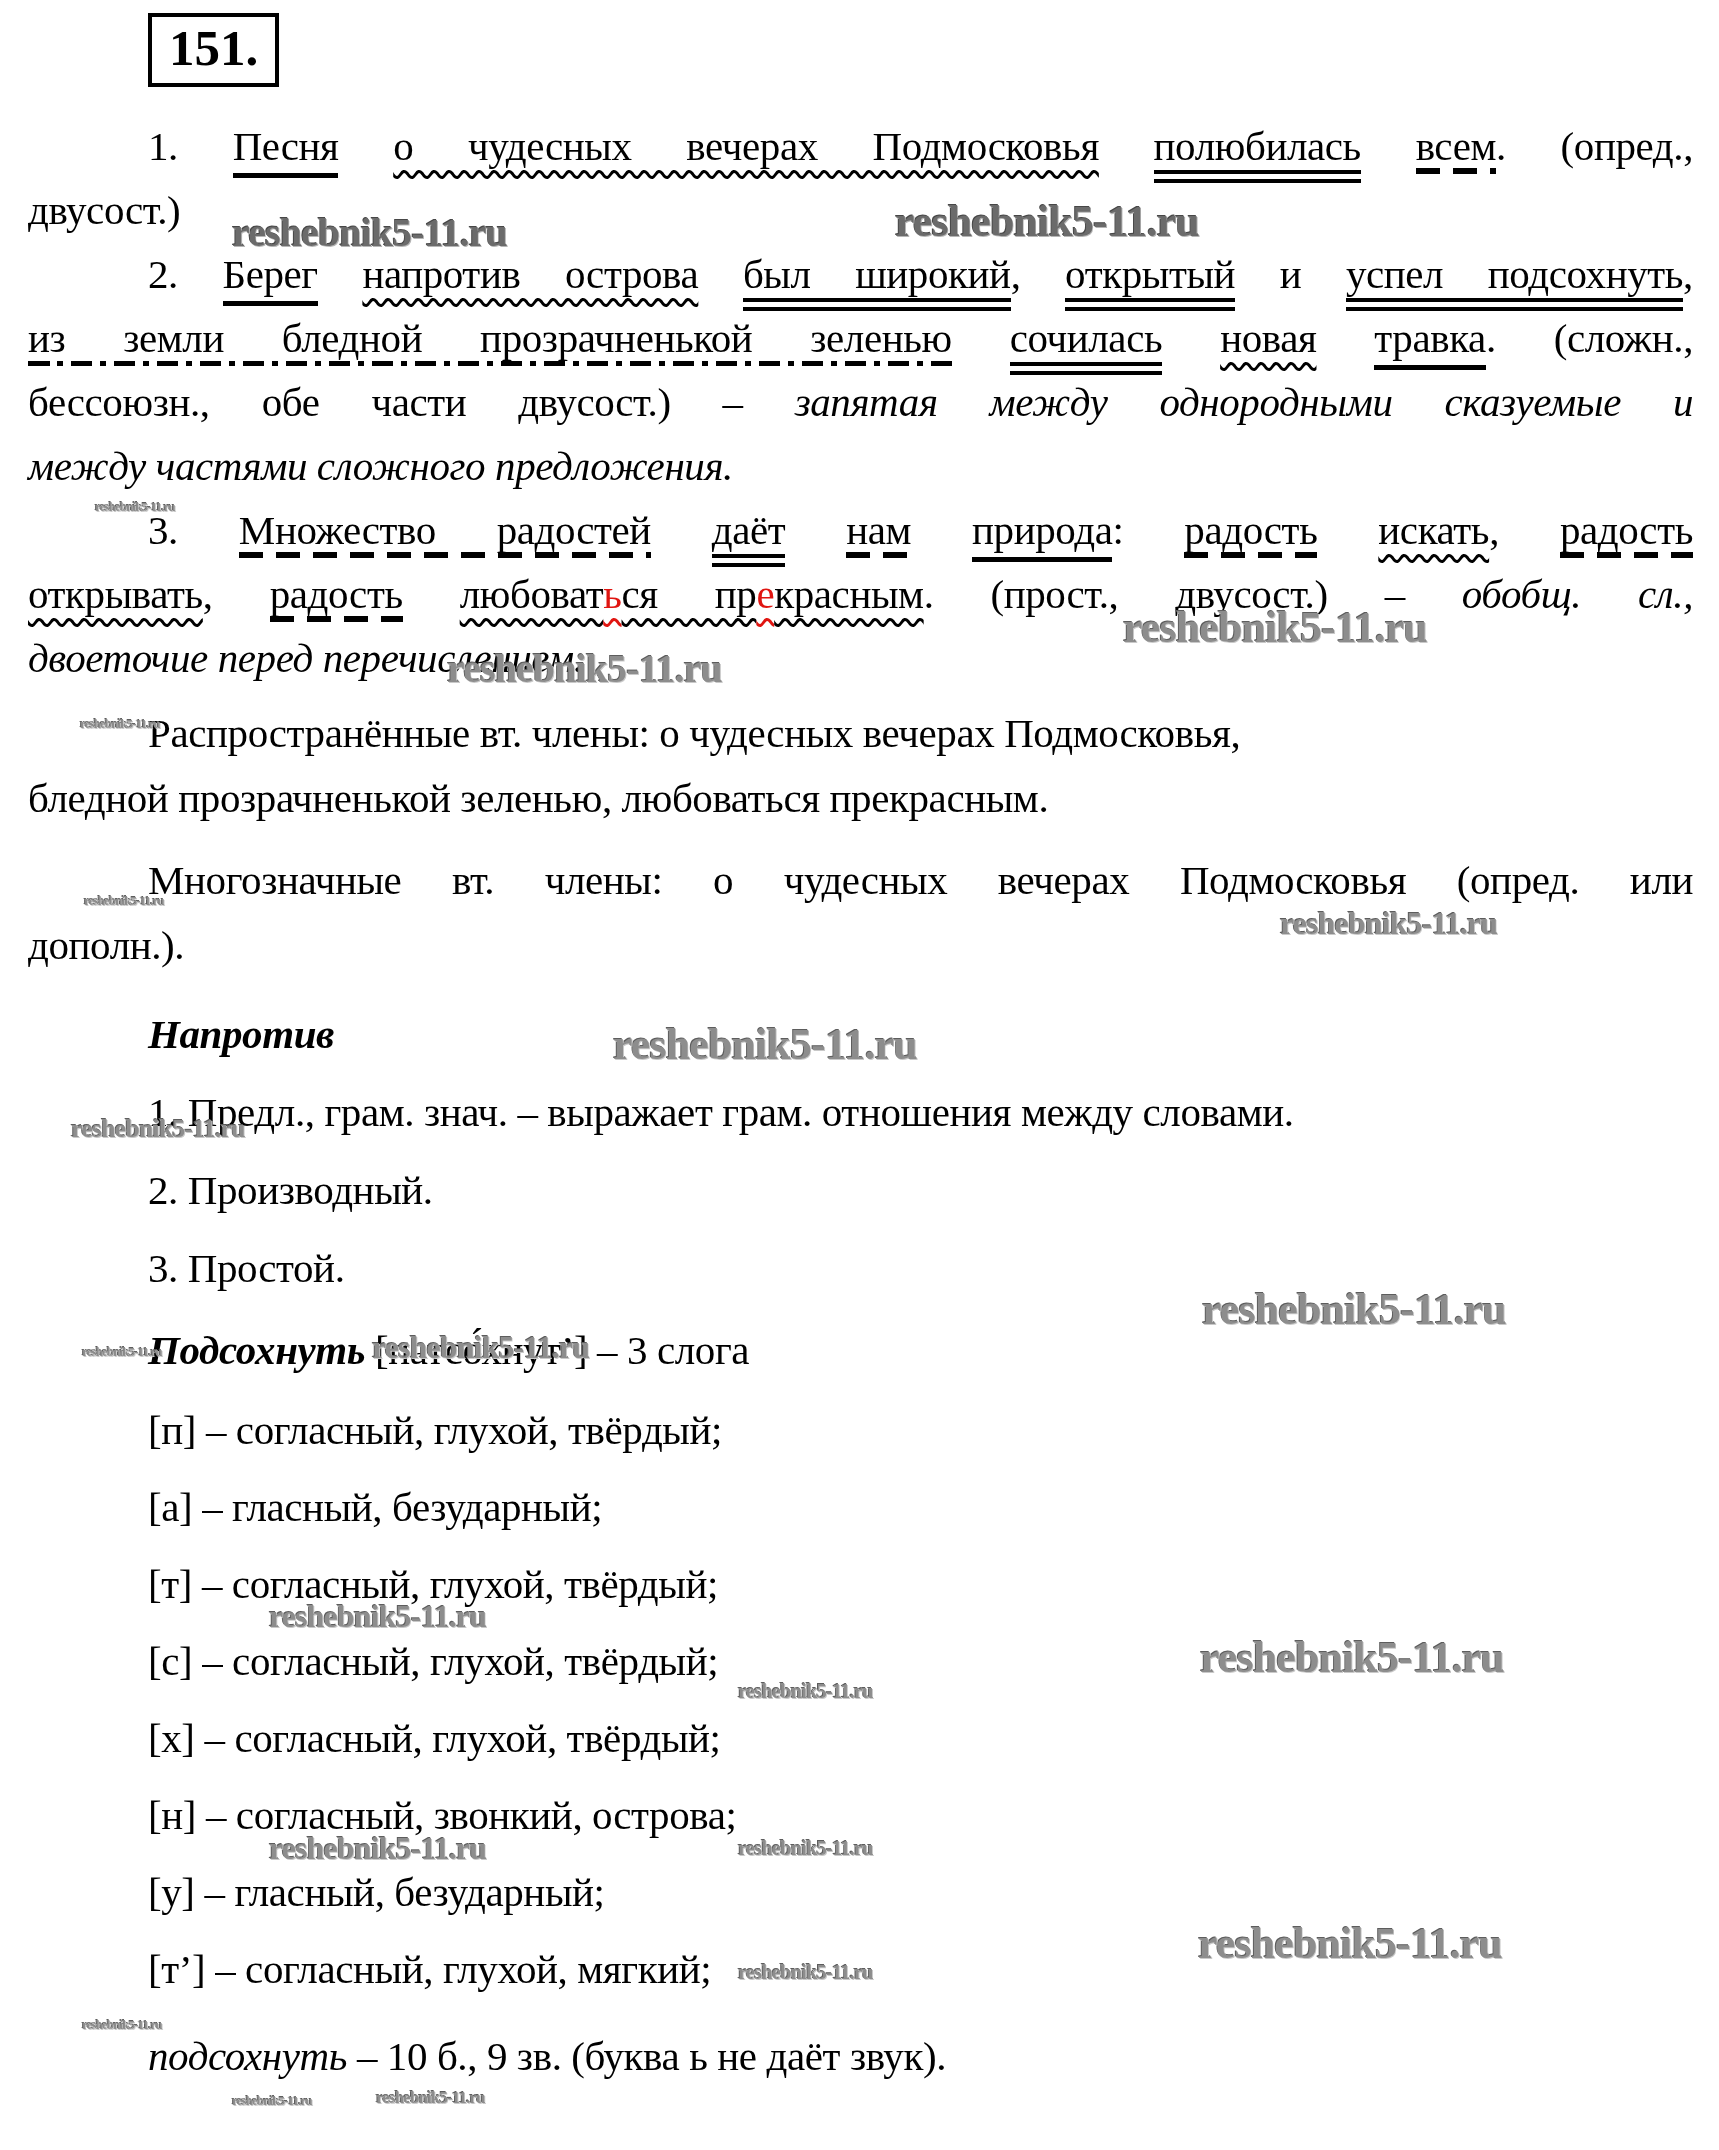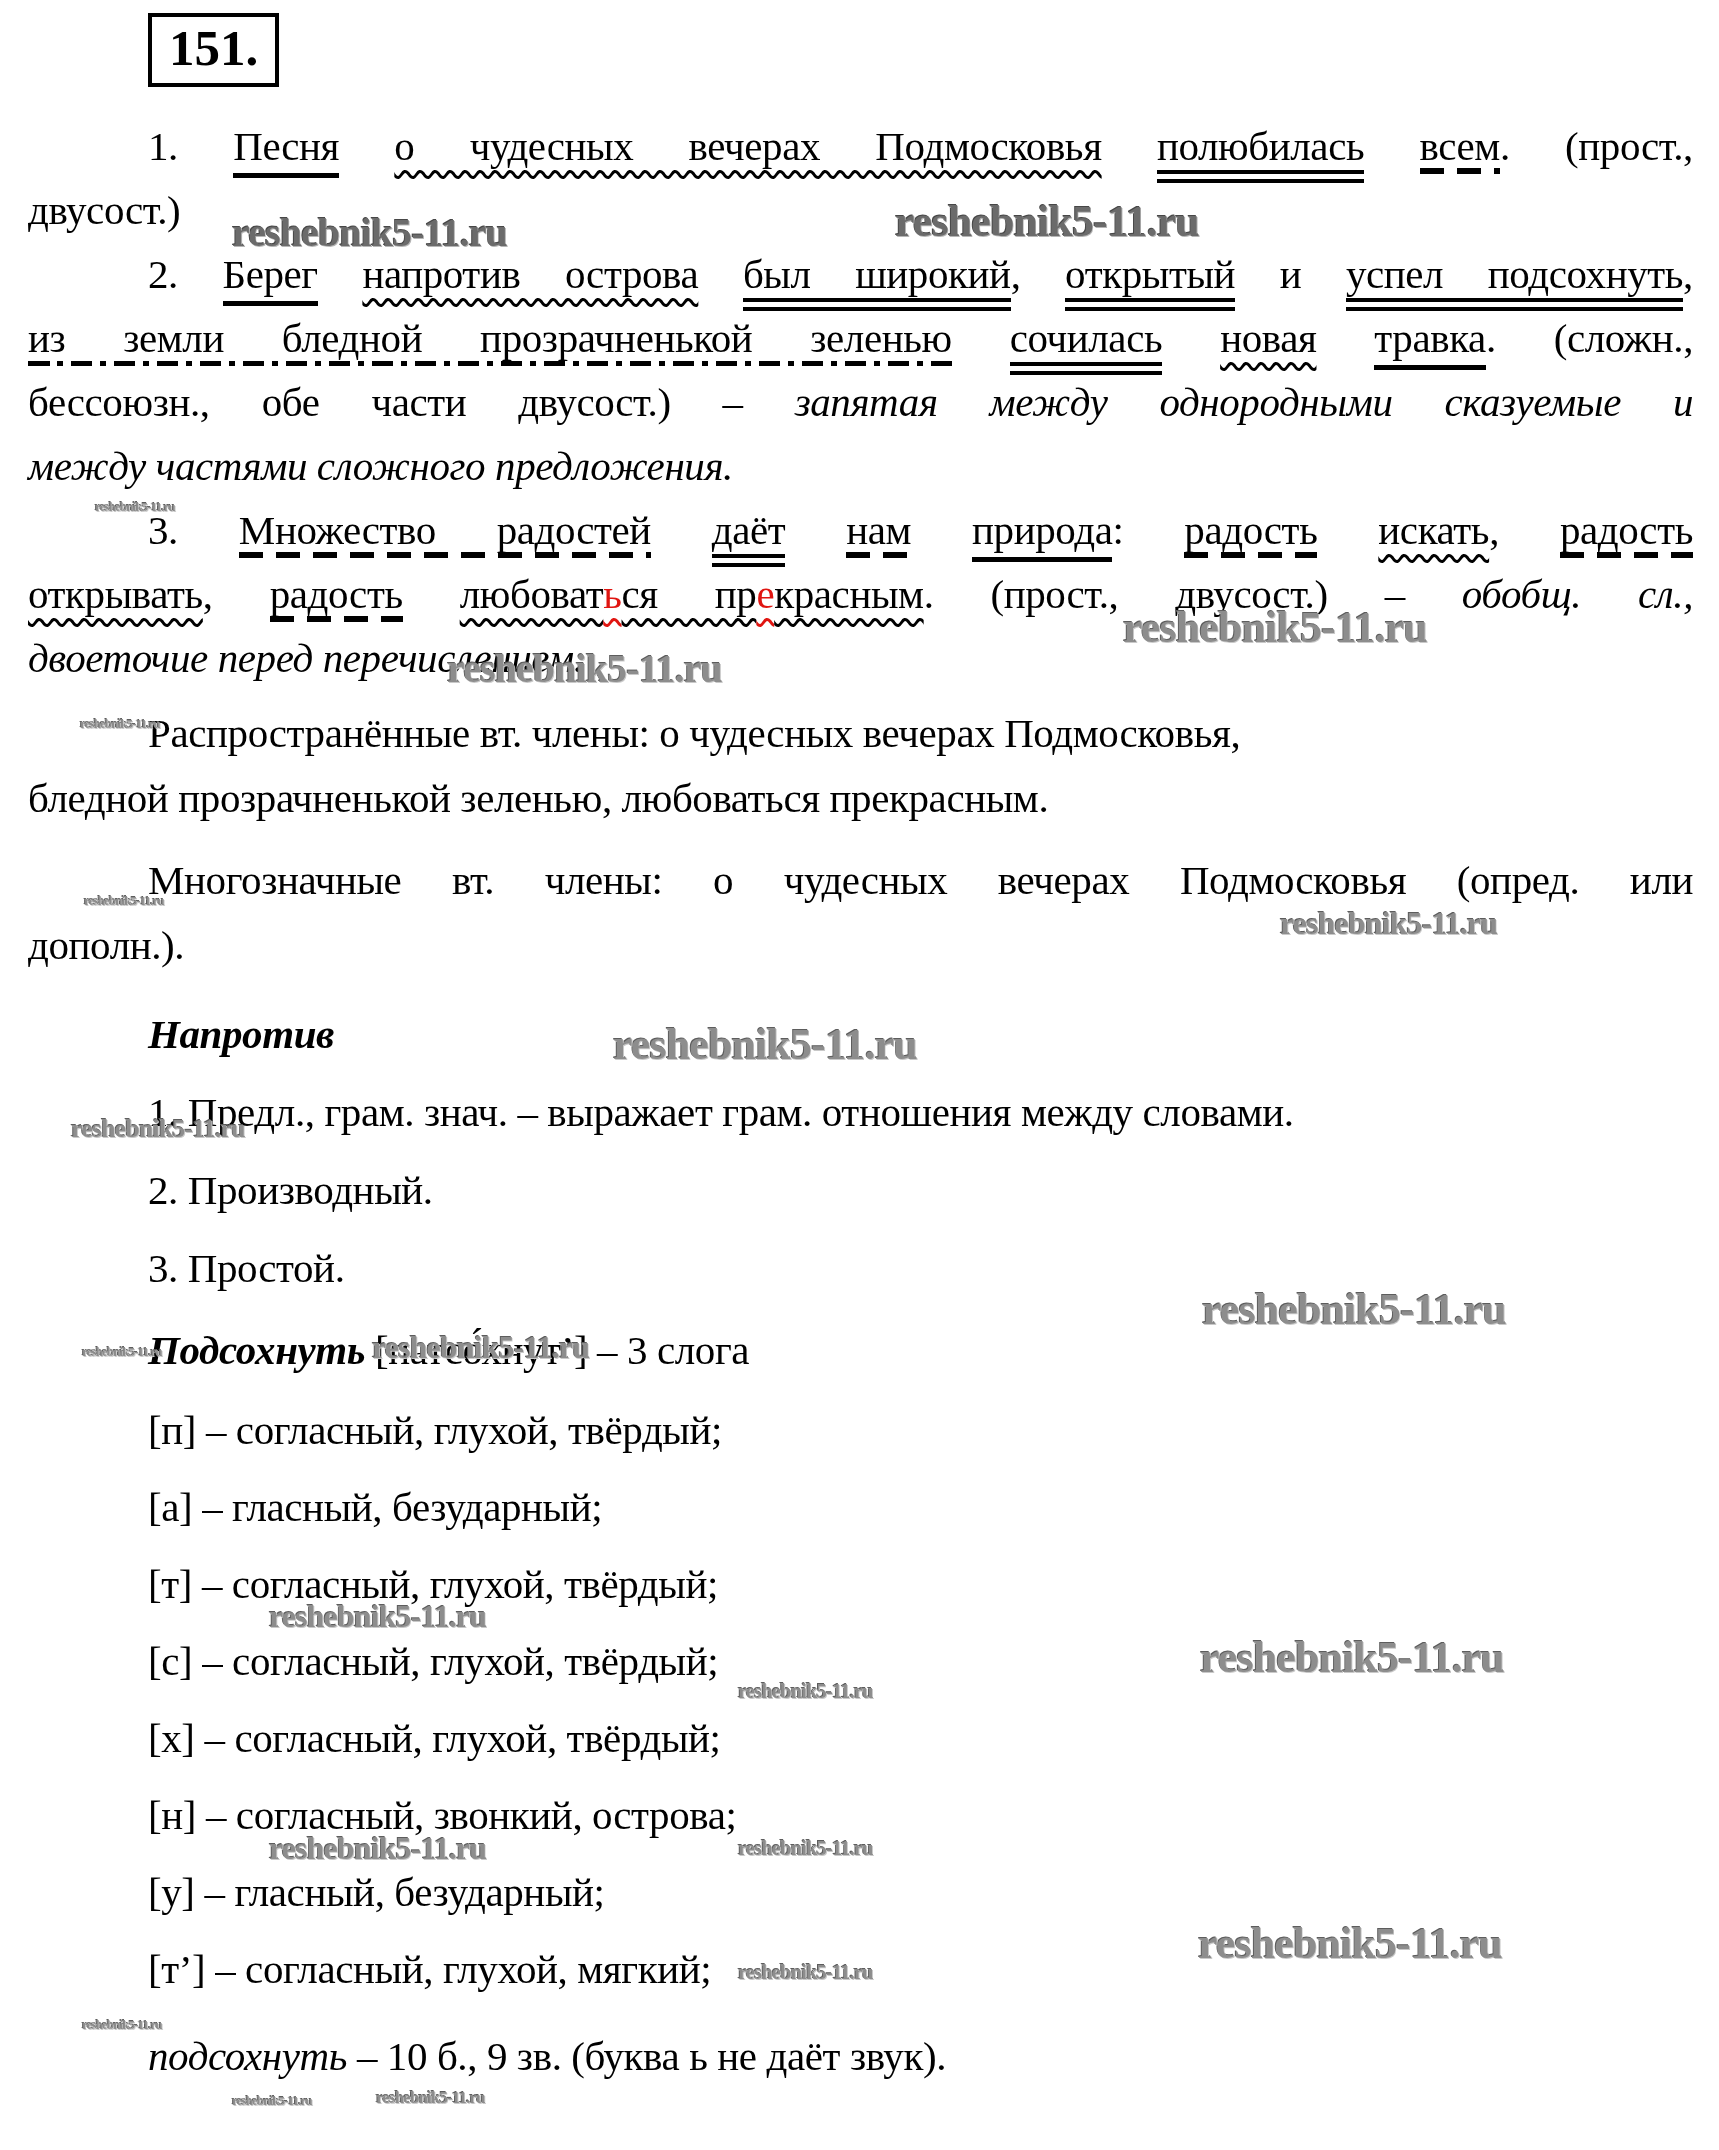--- a/index.html
+++ b/index.html
@@ -104,21 +104,21 @@
 </style>
 </head>
 <body>
 
 <div class="content">
 
   <div class="num-box"><span>151.</span></div>
 
   
   <div>
-    <div class="ln just ind mt64"><span>1. </span><span class="u-subj">Песня</span> <span class="u-attr">о чудесных вечерах Подмосковья</span> <span class="u-pred">полюбилась</span> <span class="u-obj">всем</span><span>. (прост.,</span></div>
+    <div class="ln just ind mt64"><span>1. </span><span class="u-subj">Песня</span> <span class="u-attr">о чудесных вечерах Подмосковья</span> <span class="u-pred">полюбилась</span> <span class="u-obj">всем</span><span>. (опред.,</span></div>
     <div class="ln">двусост.)</div>
   </div>
 
   
   <div>
     <div class="ln just ind"><span>2. </span><span class="u-subj">Берег</span> <span class="u-attr">напротив острова</span> <span class="u-pred">был широкий</span><span>,</span> <span class="u-pred">открытый</span><span> и </span><span class="u-pred">успел подсохнуть</span><span>,</span></div>
     <div class="ln just"><span class="u-adv">из земли бледной прозрачненькой зеленью</span> <span class="u-pred">сочилась</span> <span class="u-attr">новая</span> <span class="u-subj">травка</span><span>. (сложн.,</span></div>
     <div class="ln just"><span>бессоюзн., обе части двусост.) </span><span class="it">– запятая между однородными сказуемые и</span></div>
     <div class="ln it">между частями сложного предложения.</div>
   </div>

